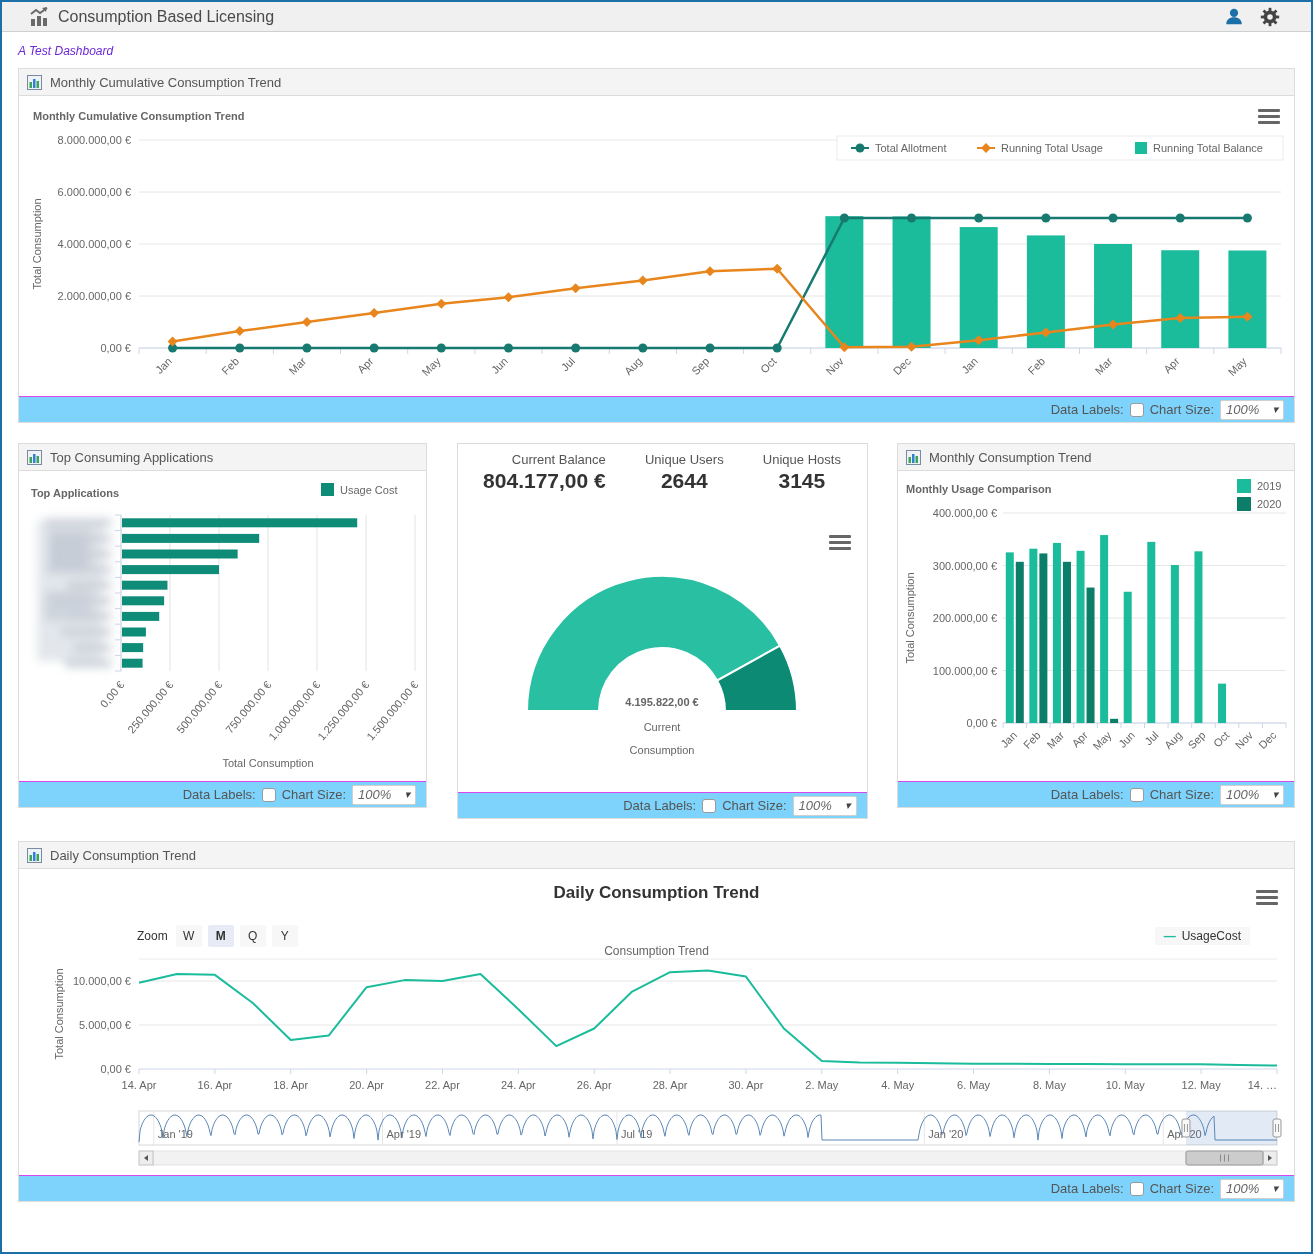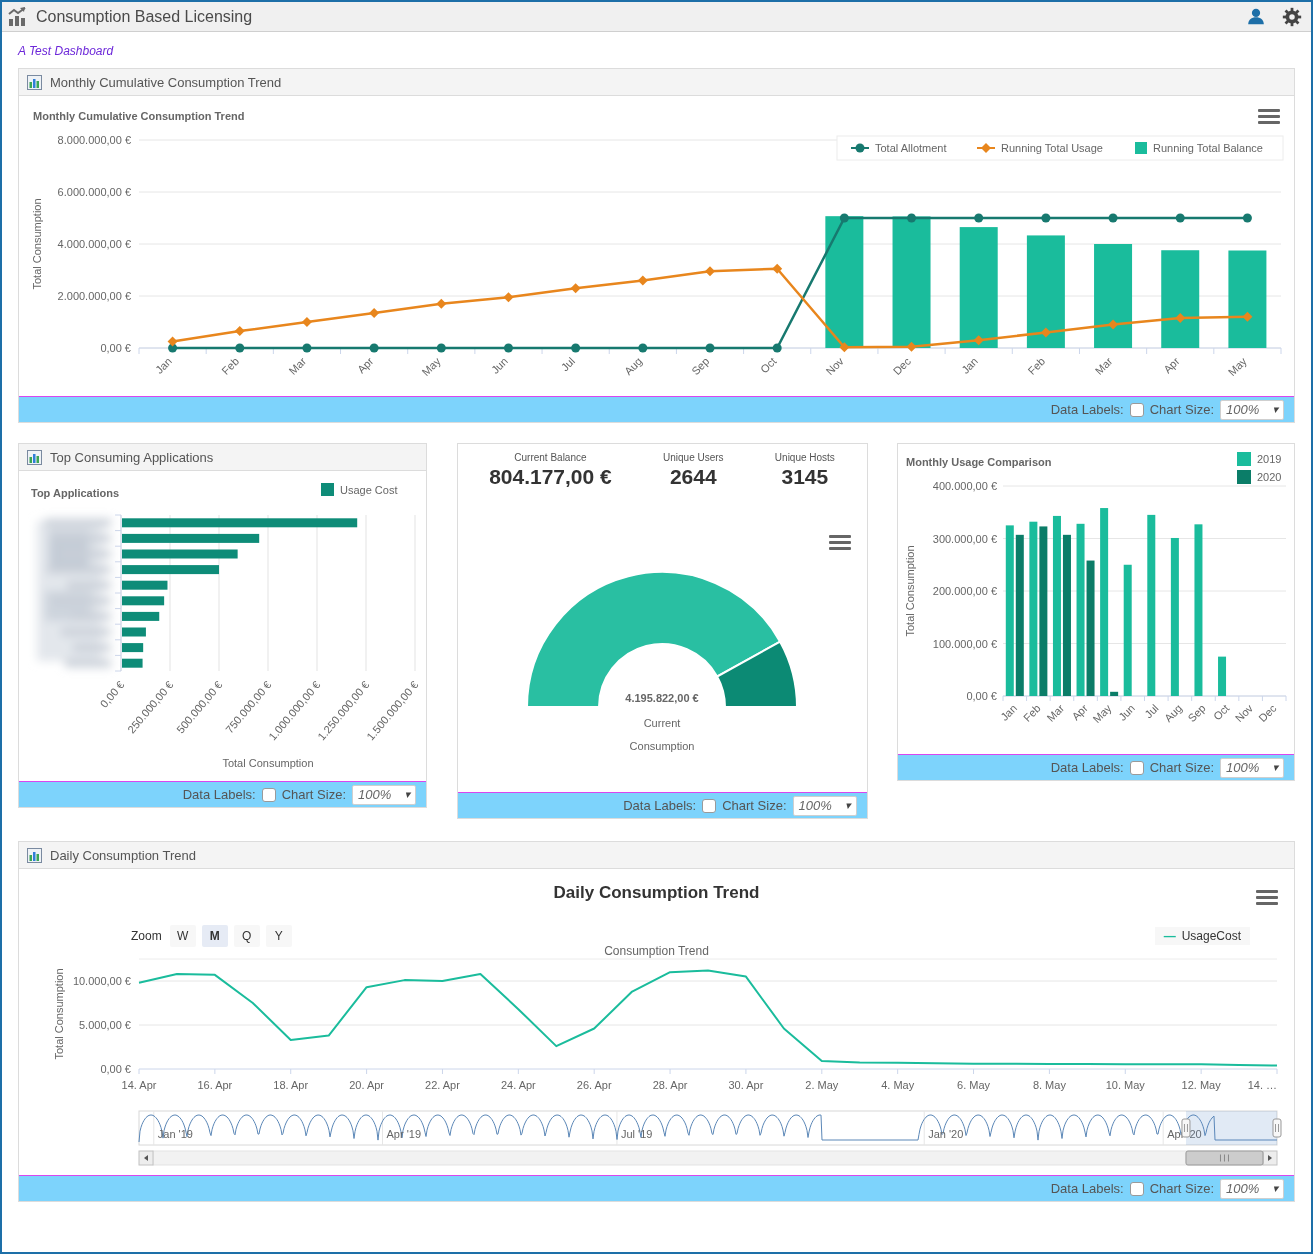--- a/index.html
+++ b/index.html
@@ -7,21 +7,21 @@
   body {
     width:1313px; height:1254px;
     border:2px solid #1d6fa8;
     font-family:"Liberation Sans", sans-serif;
     background:#fff; overflow:hidden;
   }
   svg text { font-family:"Liberation Sans", sans-serif; font-size:11px; fill:#666; }
 
   .titlebar {
     height:30px; background:#f0f0f0; border-bottom:1px solid #cfcfcf;
-    display:flex; align-items:center; gap:8px; padding:0 4px;
+    display:flex; align-items:center; gap:8px; padding:0 26px;
   }
   .titlebar .app-title { font-size:16px; color:#4a4a4a; flex:1; }
   .titlebar .tb-icons { display:flex; align-items:center; gap:14px; padding-right:4px; }
 
   .dash-name { font-style:italic; font-size:12px; color:#6d28d9; padding:12px 16px 10px; }
 
   .panel { margin:0 16px 20px; border:1px solid #dcdcdc; background:#fff; }
   .panel-header {
     height:27px; background:#f4f4f4; border-bottom:1px solid #dcdcdc;
     display:flex; align-items:center; gap:8px; padding:0 8px;
@@ -48,27 +48,27 @@
   .row .panel { margin:0; }
   .p-topapps { width:409px; }
   .p-current { width:411px; }
   .p-monthly { width:398px; }
 
   .hamburger { position:absolute; width:22px; cursor:pointer; }
   .hamburger span { display:block; height:3px; background:#666; margin:3px 0; border-radius:1px; }
 
   .stats-row { display:flex; justify-content:space-around; padding:8px 6px 0; }
   .stat { text-align:center; }
-  .stat .stat-label { font-size:10px; color:#555; }
+  .stat .stat-label { font-size:13px; color:#555;text-align:right; }
   .stat .stat-value { font-size:21px; font-weight:bold; color:#333; margin-top:2px; }
 
   .daily-head { height:84px; position:relative; }
   .daily-title { text-align:center; font-size:17px; font-weight:bold; color:#333; padding-top:14px; }
   .daily-subtitle { text-align:center; font-size:12px; color:#666; padding-top:4px;margin-top:37px; }
-  .zoom-row { position:absolute; left:112px; bottom:6px; display:flex; align-items:center; gap:6px; }
+  .zoom-row { position:absolute; left:118px; bottom:6px; display:flex; align-items:center; gap:6px; }
   .zoom-label { font-size:12px; color:#333; margin-right:2px; }
   .zoom-btn {
     display:inline-block; min-width:26px; text-align:center; padding:4px 6px;
     background:#f7f7f7; color:#333; font-size:12px; border-radius:2px; cursor:pointer;
   }
   .zoom-btn.selected { background:#e6ebf5; font-weight:bold; }
   .daily-legend {
     position:absolute; right:44px; bottom:8px; background:#f7f7f7; padding:2px 9px;
     font-size:12px; color:#333; display:flex; align-items:center; gap:6px;
   }
@@ -359,20 +359,29 @@
       <span class="checkbox"></span>
       <span>Chart Size:</span>
       <span class="select">
           <span>100%</span>
           <span class="sel-arrow">▾</span>
         </span>
     </div>
   </section>
 
   <section class="panel p-monthly">
+    <div class="panel-header">
+      <svg width="15" height="15" viewBox="0 0 15 15">
+        <rect x="0.5" y="0.5" width="14" height="14" fill="#eef2f6" stroke="#7a8aa0"></rect>
+        <rect x="2.5" y="7" width="2.5" height="6" fill="#3aa655"></rect>
+        <rect x="6" y="4" width="2.5" height="9" fill="#2f7ed8"></rect>
+        <rect x="9.5" y="6" width="2.5" height="7" fill="#3aa655"></rect>
+      </svg>
+      <span>Monthly Consumption Trend</span>
+    </div>
     <div class="panel-body" style="height:310px;">
       <svg id="svg-monthly" width="396" height="308">
           <text x="8" y="22" fill="#333" font-size="15px" font-weight="bold">Monthly Usage Comparison</text>
           <g>
             <rect x="339" y="8" width="14" height="14" fill="#1ABC9C"></rect>
             <text x="359" y="19" fill="#333" font-size="12px">2019</text>
             <rect x="339" y="26" width="14" height="14" fill="#0B7D68"></rect>
             <text x="359" y="37" fill="#333" font-size="12px">2020</text>
           </g>
           <line x1="105" x2="388" y1="252" y2="252" stroke="#e6e6e6"></line>

